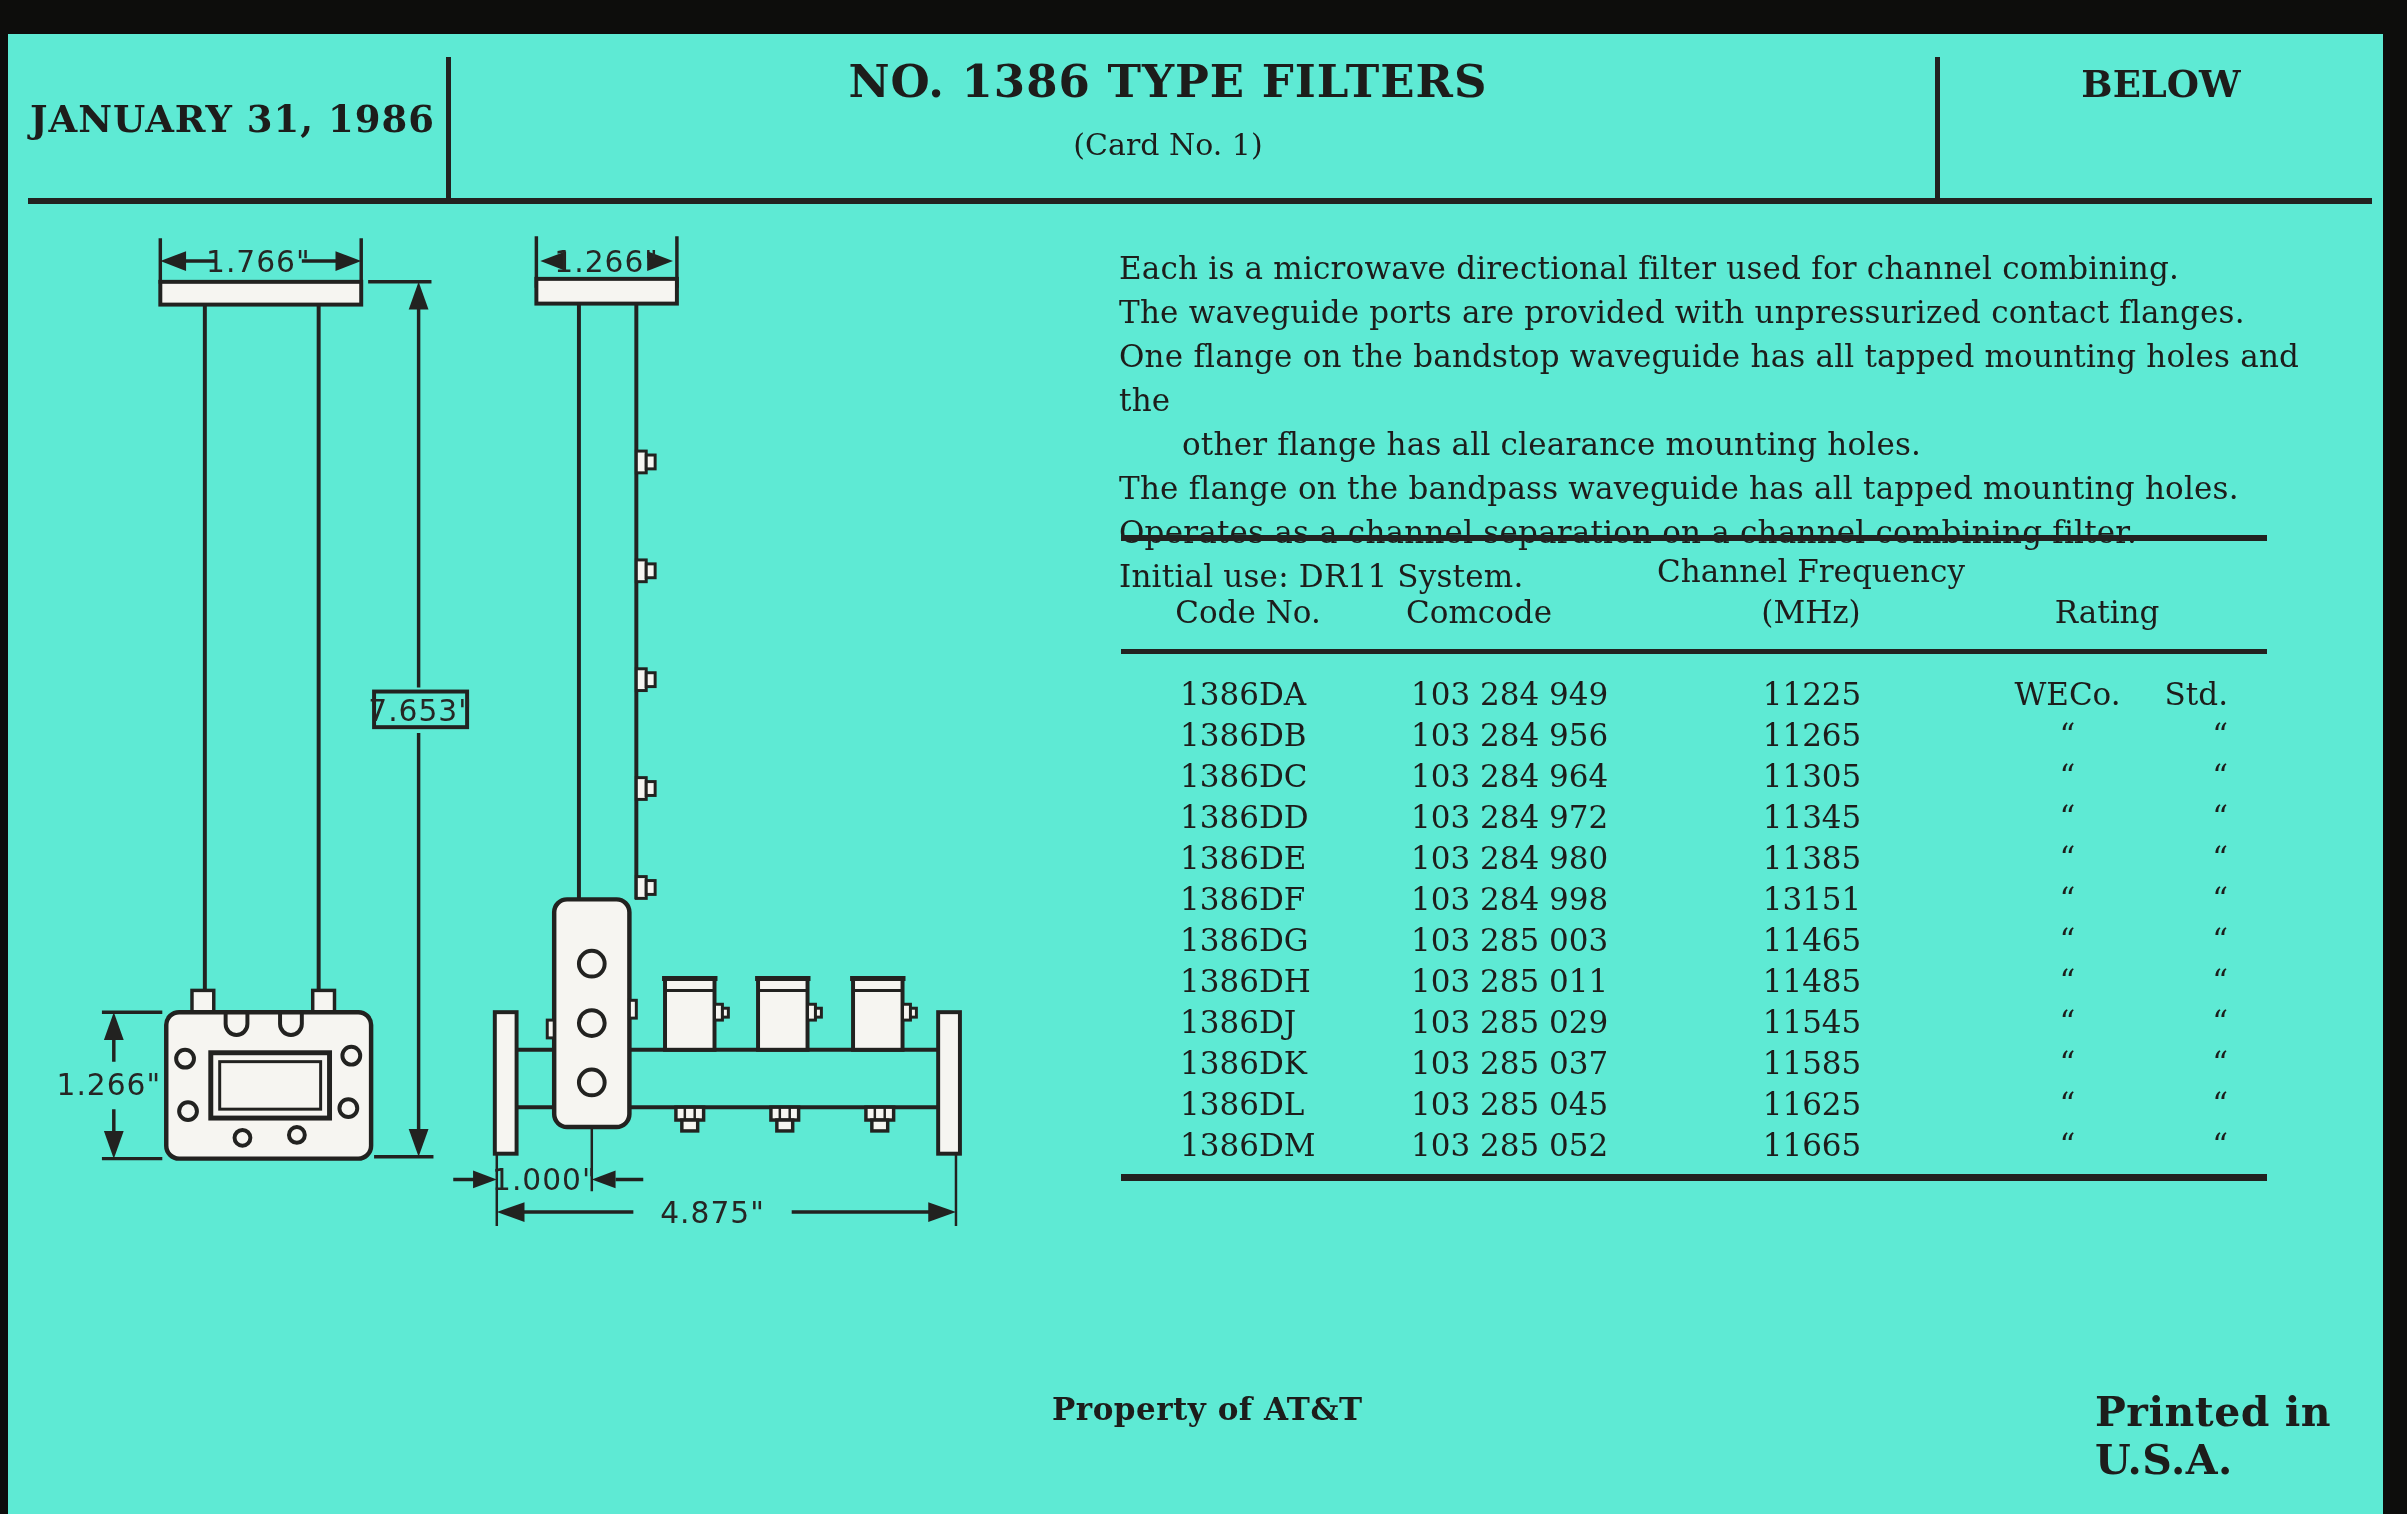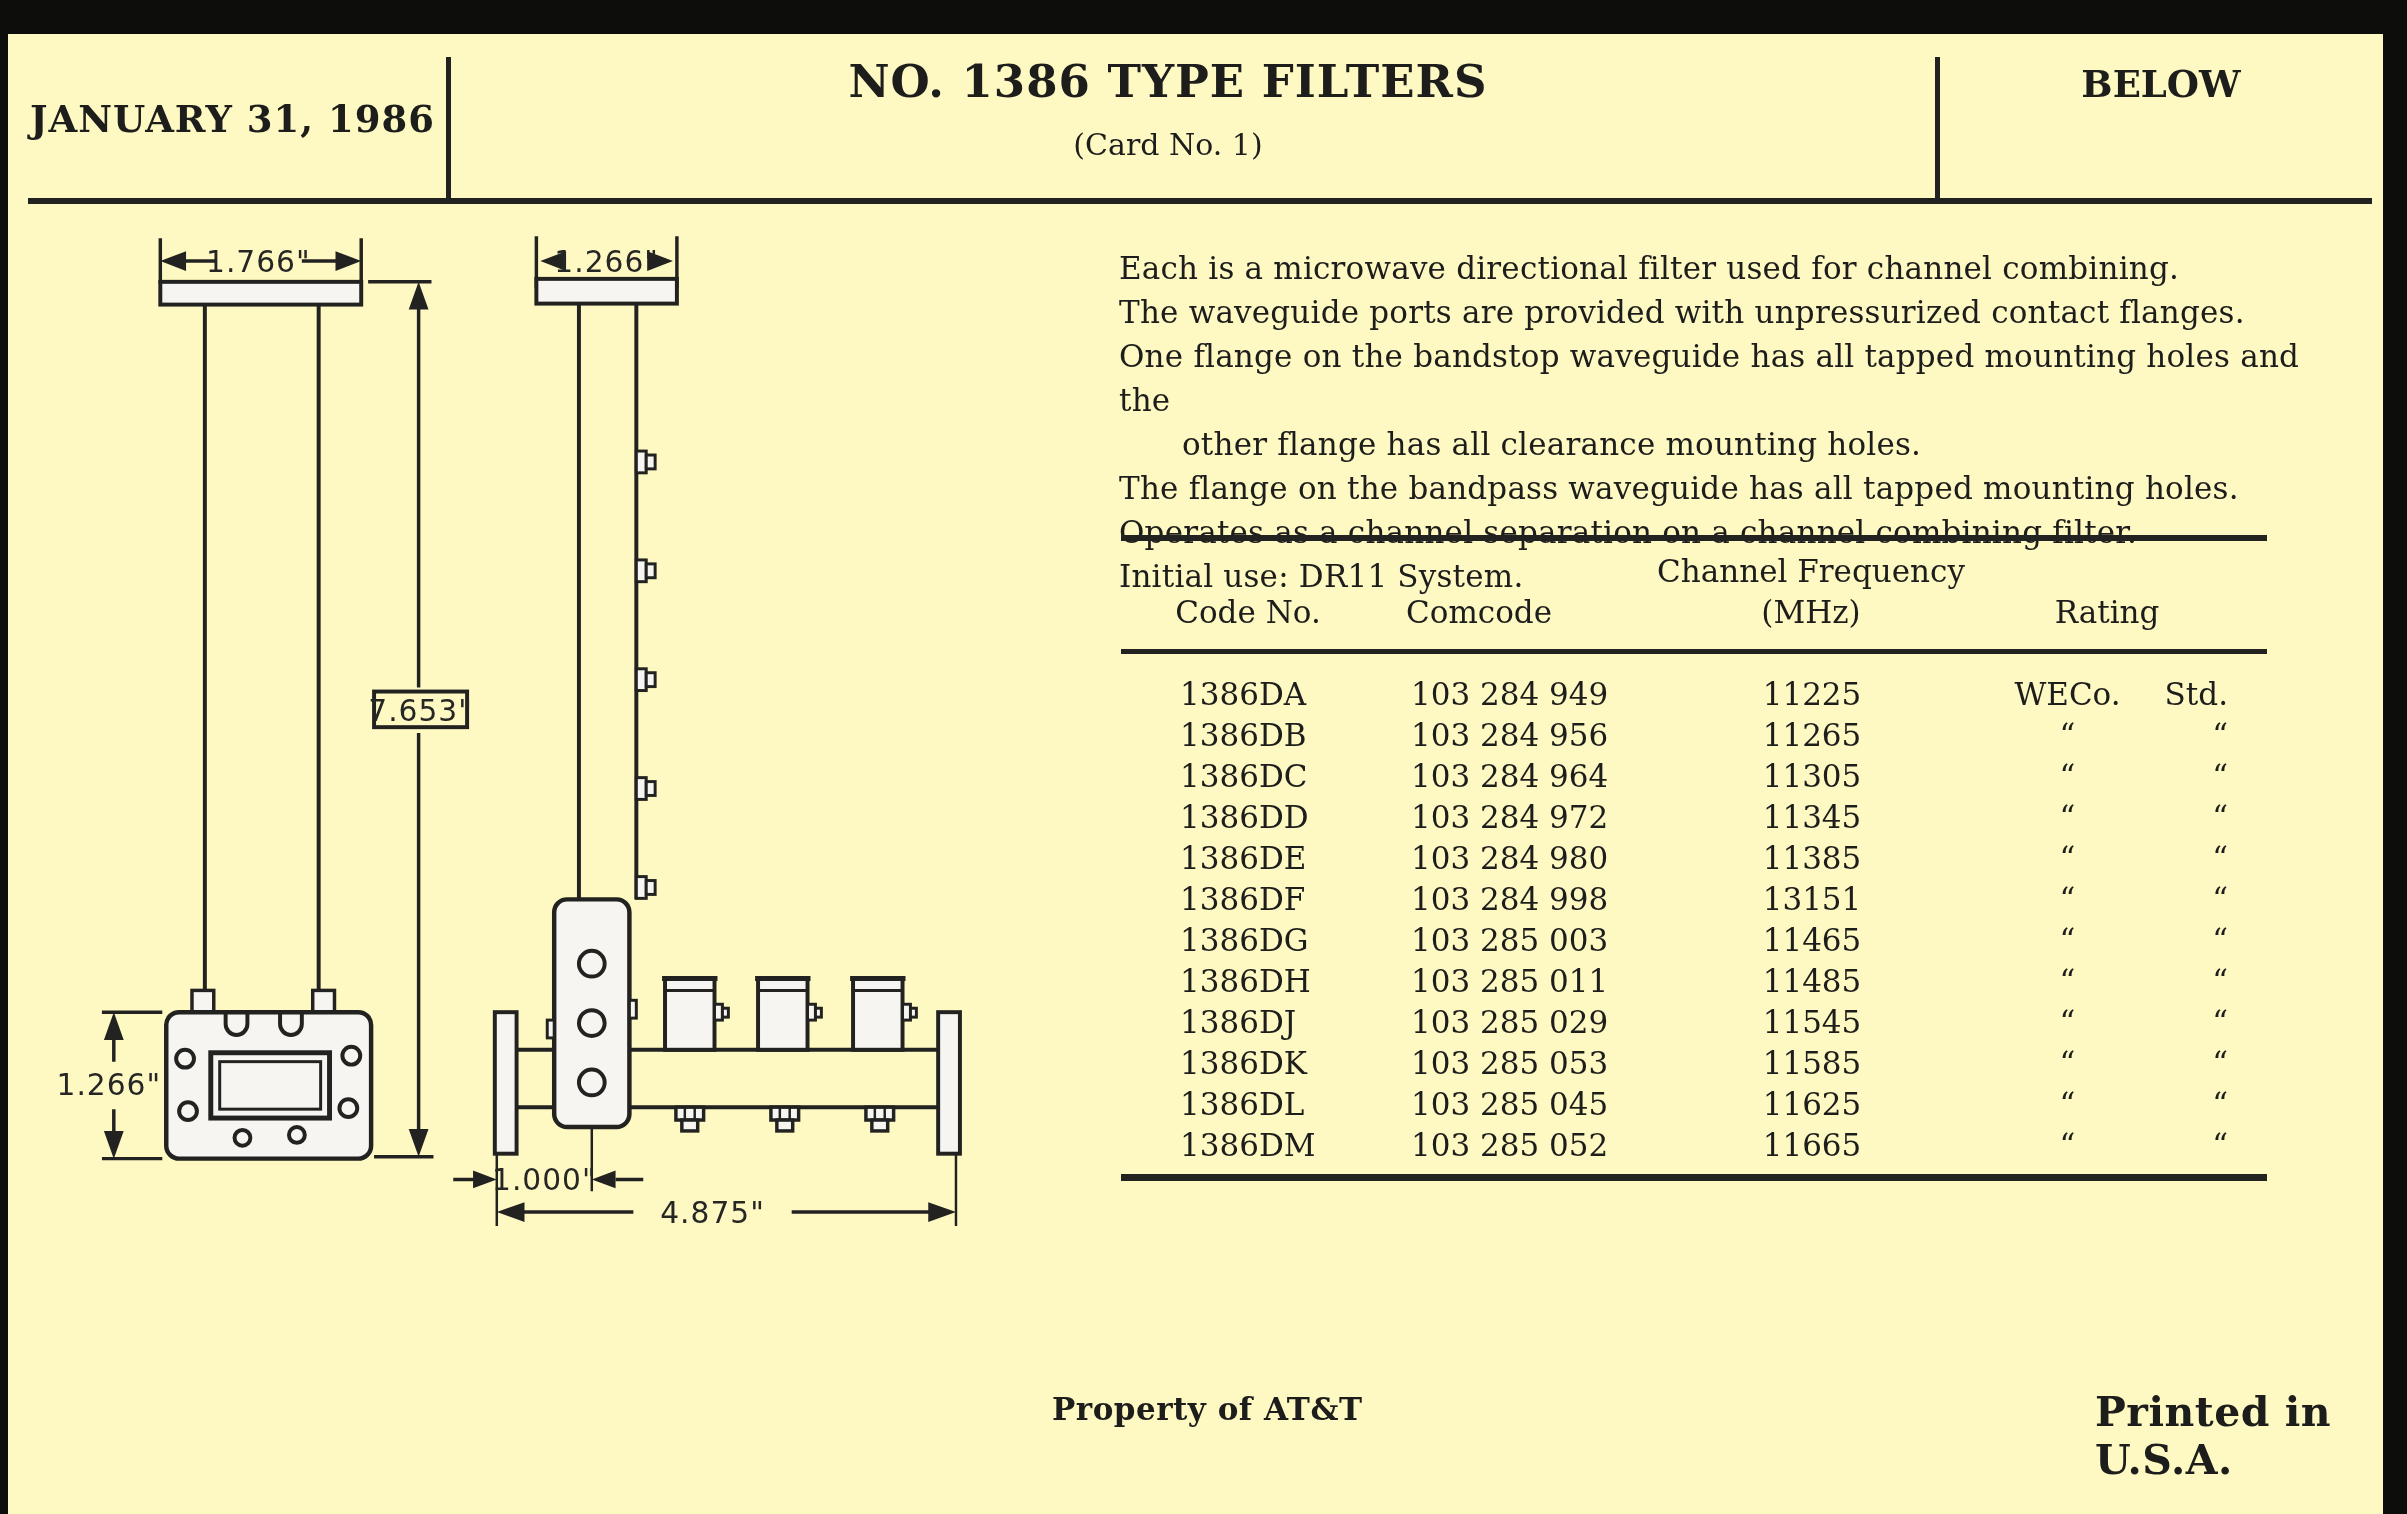--- a/index.html
+++ b/index.html
@@ -1,16 +1,16 @@
 <!DOCTYPE html>
 <html><head>
 <meta charset="utf-8">
 <style>
   html,body{margin:0;padding:0;background:#0b0b0b;}
-  .stage{position:relative;width:2408px;height:1515px;background:#fef9c3;overflow:hidden;
+  .stage{position:relative;width:2408px;height:1515px;background:#5eead4;overflow:hidden;
          font-family:"DejaVu Serif", serif;color:#1d1d1b;}
   .band{position:absolute;background:#0d0d0c;}
   .band-top{left:0;top:0;width:2408px;height:34px;}
   .band-left{left:0;top:0;width:8px;height:1515px;}
   .band-right{left:2383px;top:0;width:25px;height:1515px;}
   .abs{position:absolute;}
   
   .date{left:30px;top:97px;font-size:37px;font-weight:bold;letter-spacing:1px;}
   .vrule{width:5px;background:#222220;}
   .vrule1{left:446px;top:57px;height:145px;}
@@ -264,21 +264,21 @@
     </div>
         <div class="row">
       <span class="cell c-code">1386DJ</span>
       <span class="cell c-com">103 285 029</span>
       <span class="cell c-freq">11545</span>
       <span class="cell c-r1">“</span>
       <span class="cell c-r2">“</span>
     </div>
         <div class="row">
       <span class="cell c-code">1386DK</span>
-      <span class="cell c-com">103 285 053</span>
+      <span class="cell c-com">103 285 037</span>
       <span class="cell c-freq">11585</span>
       <span class="cell c-r1">“</span>
       <span class="cell c-r2">“</span>
     </div>
         <div class="row">
       <span class="cell c-code">1386DL</span>
       <span class="cell c-com">103 285 045</span>
       <span class="cell c-freq">11625</span>
       <span class="cell c-r1">“</span>
       <span class="cell c-r2">“</span>

